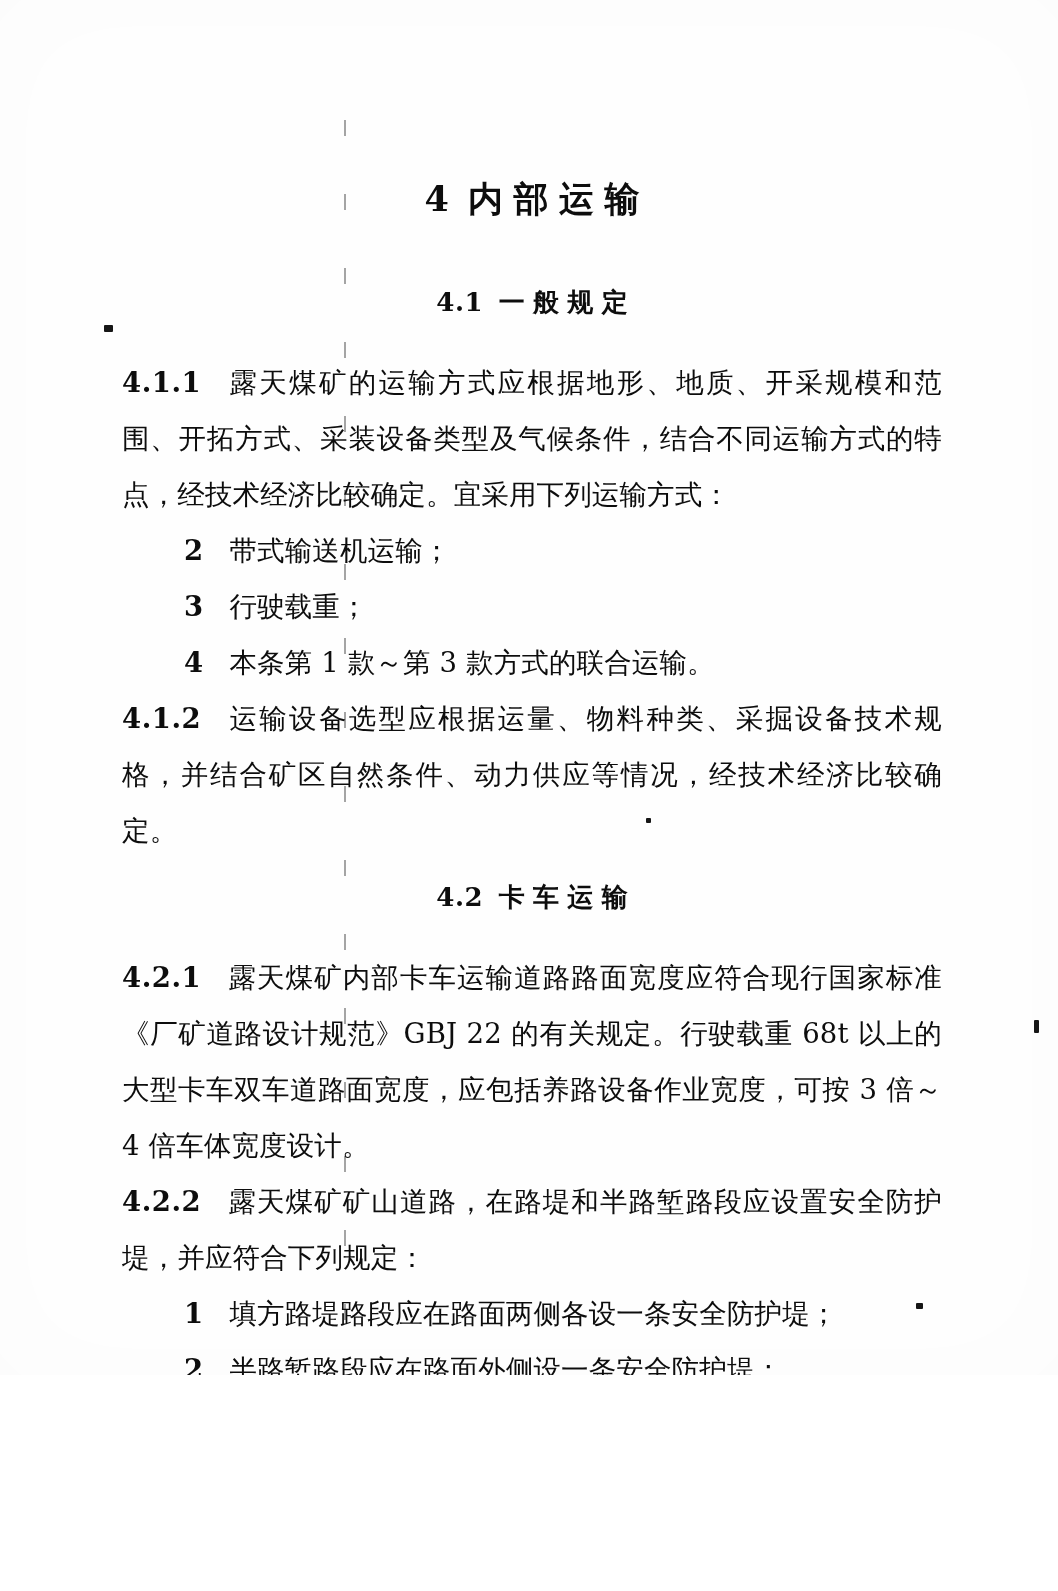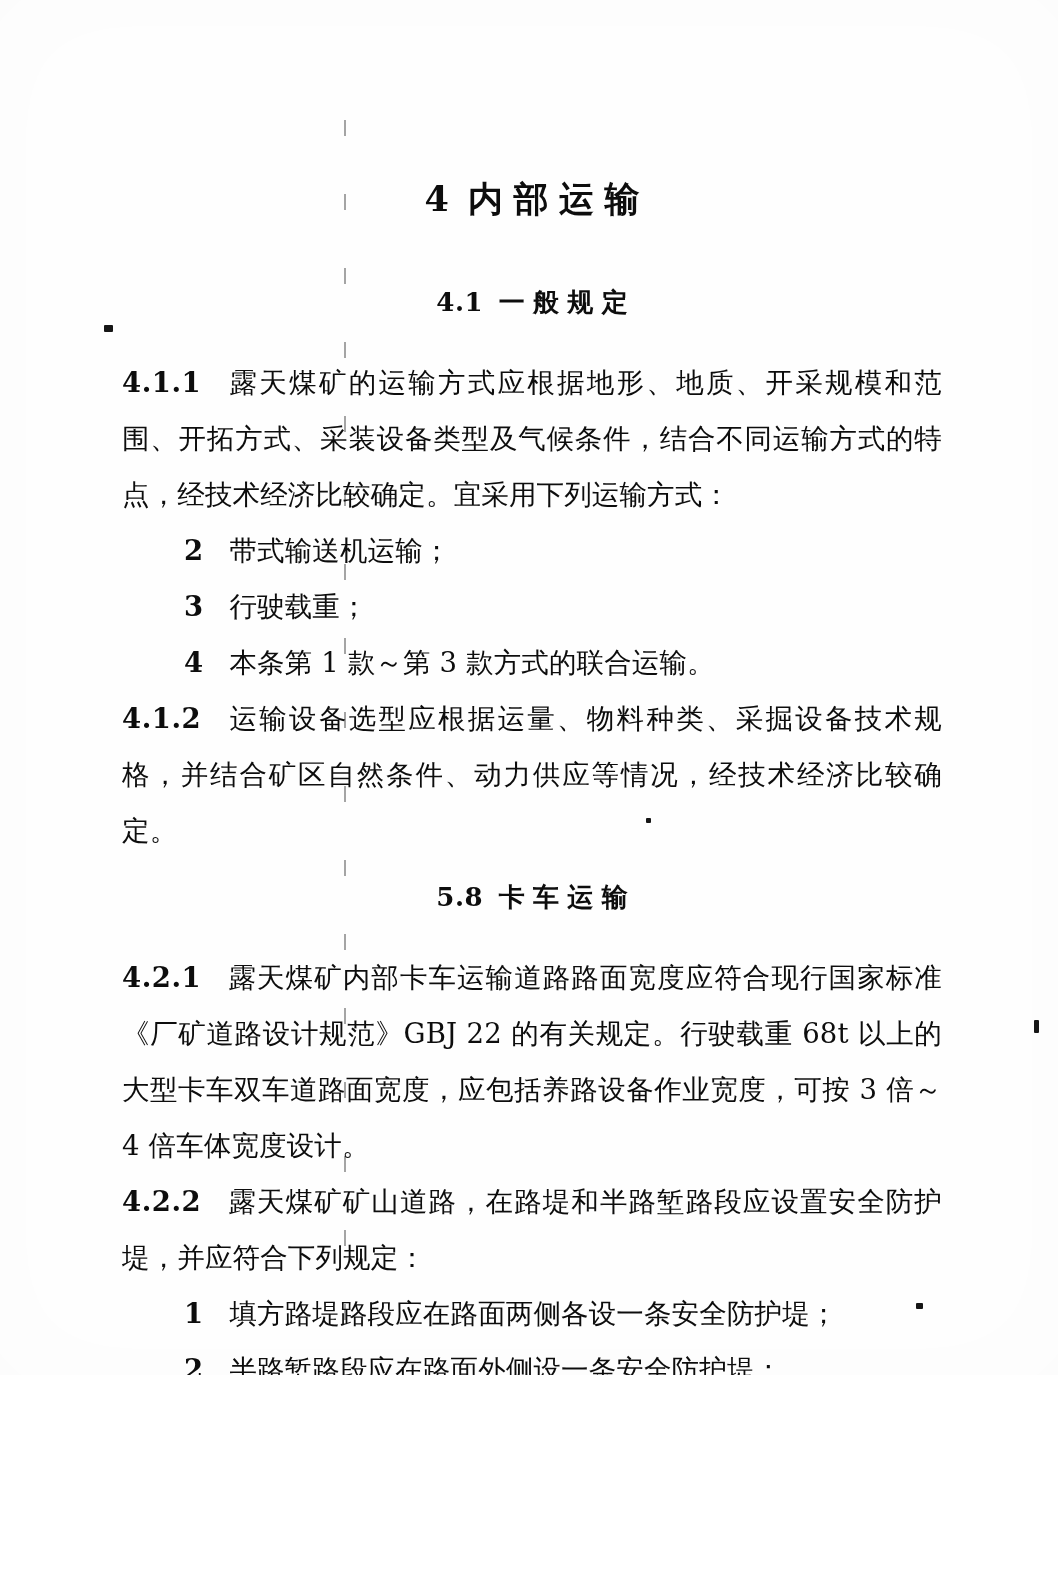--- a/index.html
+++ b/index.html
@@ -155,21 +155,21 @@
     </p>
     <p class="item">
       <span class="item-no">4</span><span>本条第 1 款～第 3 款方式的联合运输。</span>
     </p>
 
     <p class="para">
       <span class="clause-no">4.1.2</span><span>运输设备选型应根据运量、物料种类、采掘设备技术规格，并结合矿区自然条件、动力供应等情况，经技术经济比较确定。</span>
     </p>
 
     <h2 class="section-title" style="margin-top:22px;">
-      <span class="num">5.8</span><span>卡车运输</span>
+      <span class="num">4.2</span><span>卡车运输</span>
     </h2>
 
     <p class="para">
       <span class="clause-no">4.2.1</span><span>露天煤矿内部卡车运输道路路面宽度应符合现行国家标准《厂矿道路设计规范》GBJ 22 的有关规定。行驶载重 68t 以上的大型卡车双车道路面宽度，应包括养路设备作业宽度，可按 3 倍～4 倍车体宽度设计。</span>
     </p>
 
     <p class="para">
       <span class="clause-no">4.2.2</span><span>露天煤矿矿山道路，在路堤和半路堑路段应设置安全防护堤，并应符合下列规定：</span>
     </p>
 

